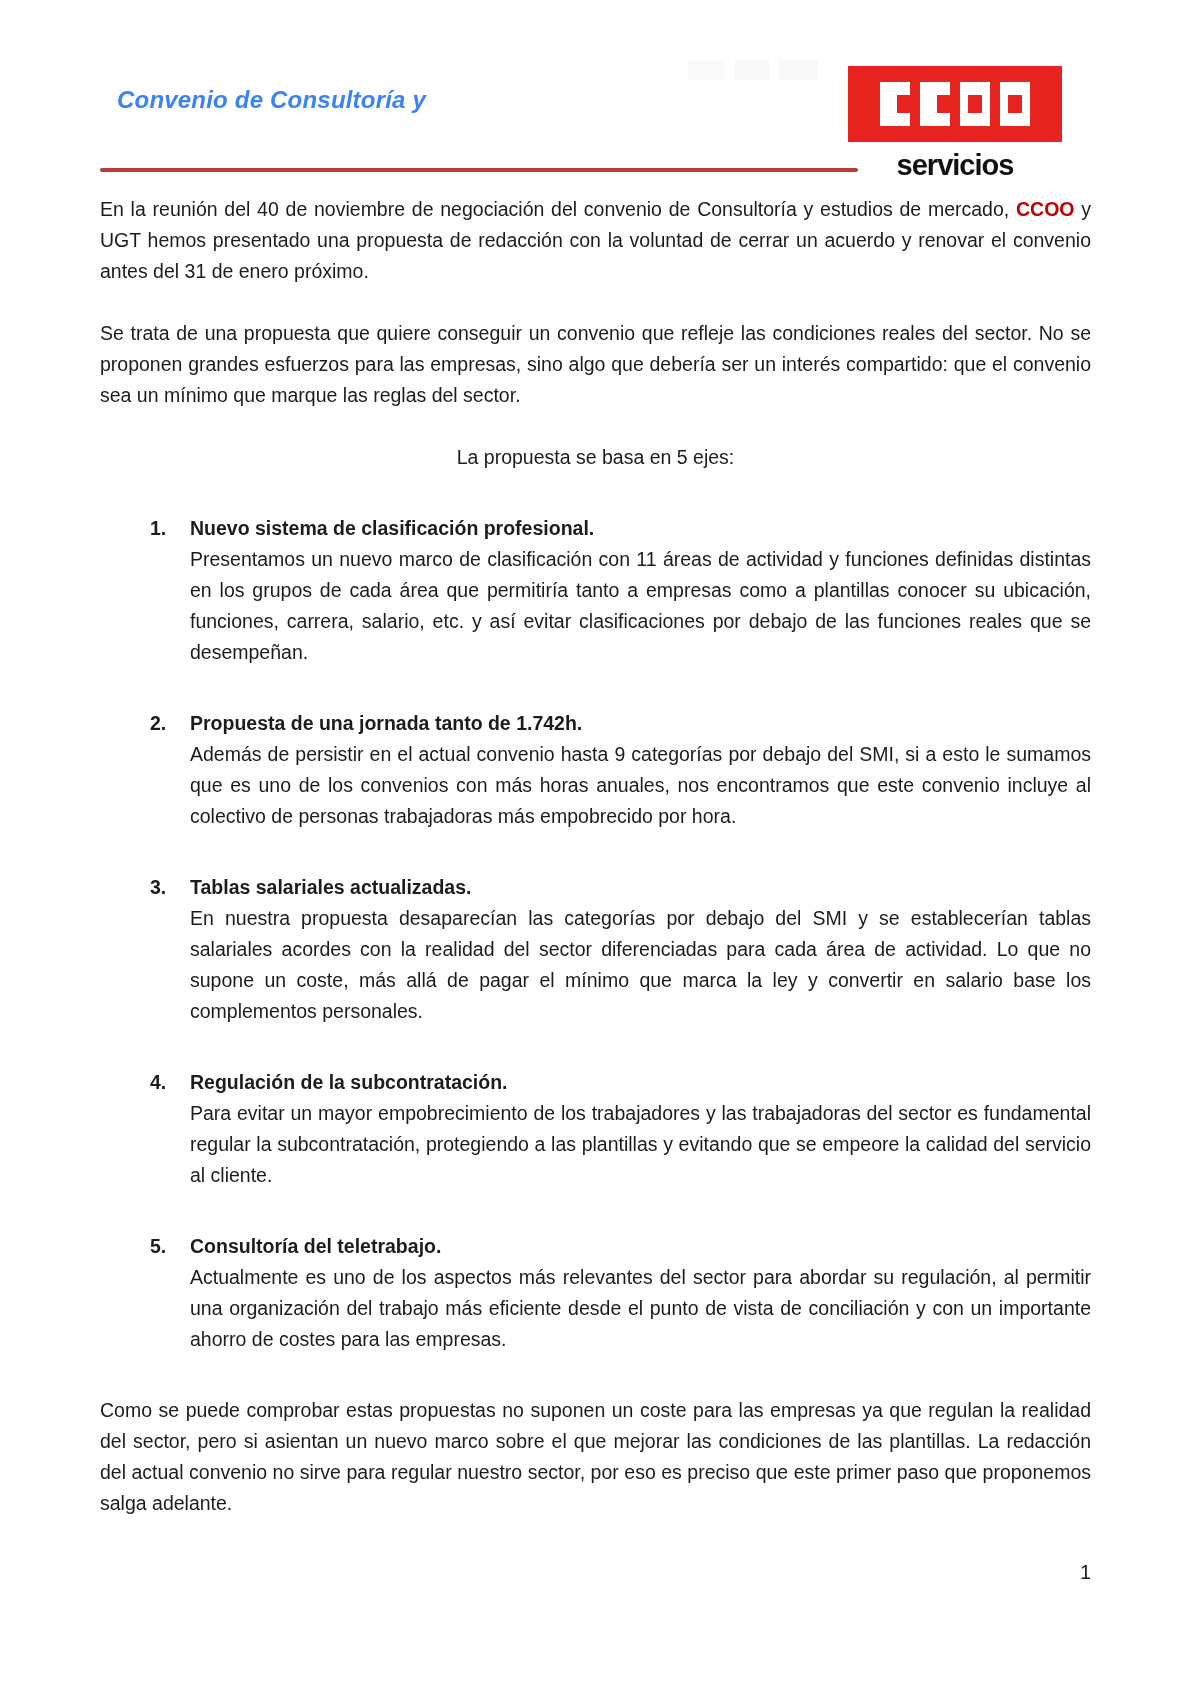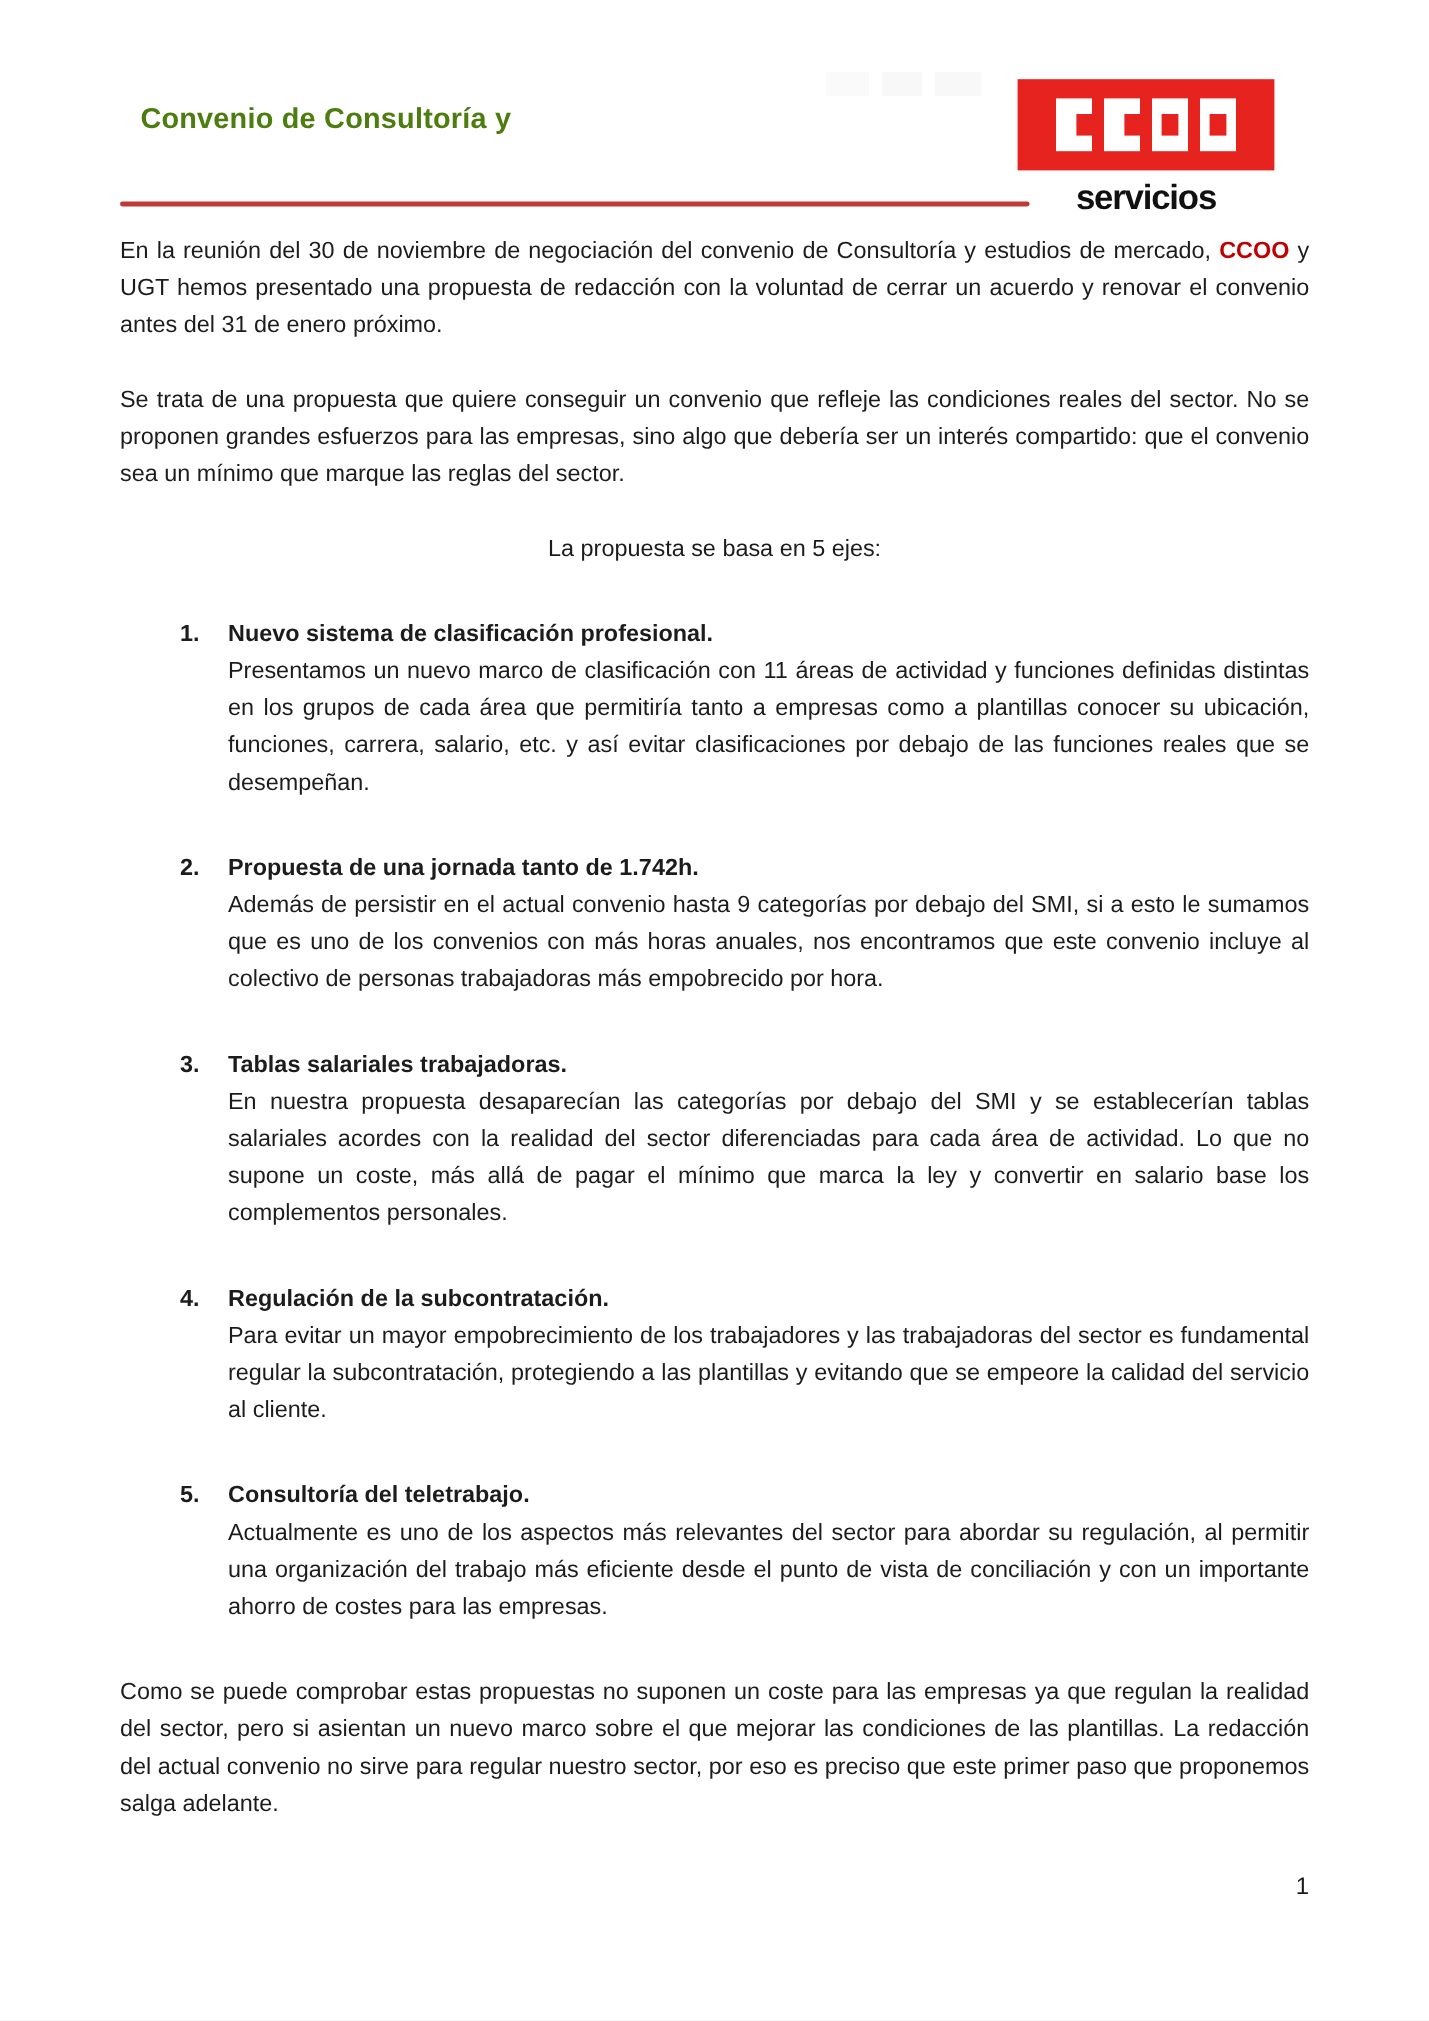--- a/index.html
+++ b/index.html
@@ -7,21 +7,21 @@
   .page{
     width:1191px;height:1684px;margin:0 auto;background:#ffffff;
     position:relative;overflow:hidden;
     font-family:"Liberation Sans", sans-serif;color:#1c1c1c;
   }
   
   .smudge{position:absolute;top:60px;left:688px;width:130px;height:20px;
     background:linear-gradient(90deg,#fafafa 0 28%,#ffffff 28% 36%,#f8f8f8 36% 62%,#ffffff 62% 70%,#f8f8f8 70% 100%);}
   
   .doc-title{position:absolute;left:117px;top:80px;
-    font-size:24px;font-weight:bold;line-height:39px;color:#4d7c0f;letter-spacing:.2px;}
+    font-size:24px;font-weight:bold;line-height:39px;color:#3b82f6;letter-spacing:.2px;font-style:italic;}
   .logo{position:absolute;left:848px;top:66px;width:214px;}
   .logo-box{background:#e6231e;height:76px;display:flex;justify-content:center;align-items:center;gap:10px;}
   .lg{width:30px;height:44px;background:#ffffff;display:inline-block;position:relative;}
   .lg-c::after{content:"";position:absolute;right:-1px;top:13px;width:14px;height:18px;background:#e6231e;}
   .lg-o::after{content:"";position:absolute;left:8px;top:13px;width:14px;height:18px;background:#e6231e;}
   .logo-sub{font-weight:bold;font-size:29px;line-height:45px;color:#111;text-align:center;margin-top:1px;letter-spacing:-1px;}
   .red-rule{position:absolute;left:100px;top:168px;width:758px;height:4px;background:#bf3a36;border-radius:2px;}
   
   .content{position:absolute;left:100px;top:194px;width:991px;
     font-size:19.5px;line-height:31px;text-align:justify;}
@@ -54,21 +54,21 @@
         <span class="lg lg-c"></span>
         <span class="lg lg-o"></span>
         <span class="lg lg-o"></span>
     </div>
     <div class="logo-sub">servicios</div>
   </div>
 
   <div class="red-rule"></div>
 
   <main class="content">
-    <p class="para"><span>En la reunión del 30 de noviembre de negociación del convenio de Consultoría y estudios de mercado, </span><span class="ccoo">CCOO</span><span> y UGT hemos presentado una propuesta de redacción con la voluntad de cerrar un acuerdo y renovar el convenio antes del 31 de enero próximo.</span></p>
+    <p class="para"><span>En la reunión del 40 de noviembre de negociación del convenio de Consultoría y estudios de mercado, </span><span class="ccoo">CCOO</span><span> y UGT hemos presentado una propuesta de redacción con la voluntad de cerrar un acuerdo y renovar el convenio antes del 31 de enero próximo.</span></p>
 
     <p class="para">Se trata de una propuesta que quiere conseguir un convenio que refleje las condiciones reales del sector. No se proponen grandes esfuerzos para las empresas, sino algo que debería ser un interés compartido: que el convenio sea un mínimo que marque las reglas del sector.</p>
 
     <p class="para intro-line">La propuesta se basa en 5 ejes:</p>
 
     <ol class="ejes">
         <li class="eje">
           <span class="eje-num">1.</span>
           <div class="eje-body">
             <div class="eje-title">Nuevo sistema de clasificación profesional.</div>
@@ -78,21 +78,21 @@
         <li class="eje">
           <span class="eje-num">2.</span>
           <div class="eje-body">
             <div class="eje-title">Propuesta de una jornada tanto de 1.742h.</div>
             <div class="eje-text">Además de persistir en el actual convenio hasta 9 categorías por debajo del SMI, si a esto le sumamos que es uno de los convenios con más horas anuales, nos encontramos que este convenio incluye al colectivo de personas trabajadoras más empobrecido por hora.</div>
           </div>
         </li>
         <li class="eje">
           <span class="eje-num">3.</span>
           <div class="eje-body">
-            <div class="eje-title">Tablas salariales trabajadoras.</div>
+            <div class="eje-title">Tablas salariales actualizadas.</div>
             <div class="eje-text">En nuestra propuesta desaparecían las categorías por debajo del SMI y se establecerían tablas salariales acordes con la realidad del sector diferenciadas para cada área de actividad. Lo que no supone un coste, más allá de pagar el mínimo que marca la ley y convertir en salario base los complementos personales.</div>
           </div>
         </li>
         <li class="eje">
           <span class="eje-num">4.</span>
           <div class="eje-body">
             <div class="eje-title">Regulación de la subcontratación.</div>
             <div class="eje-text">Para evitar un mayor empobrecimiento de los trabajadores y las trabajadoras del sector es fundamental regular la subcontratación, protegiendo a las plantillas y evitando que se empeore la calidad del servicio al cliente.</div>
           </div>
         </li>

